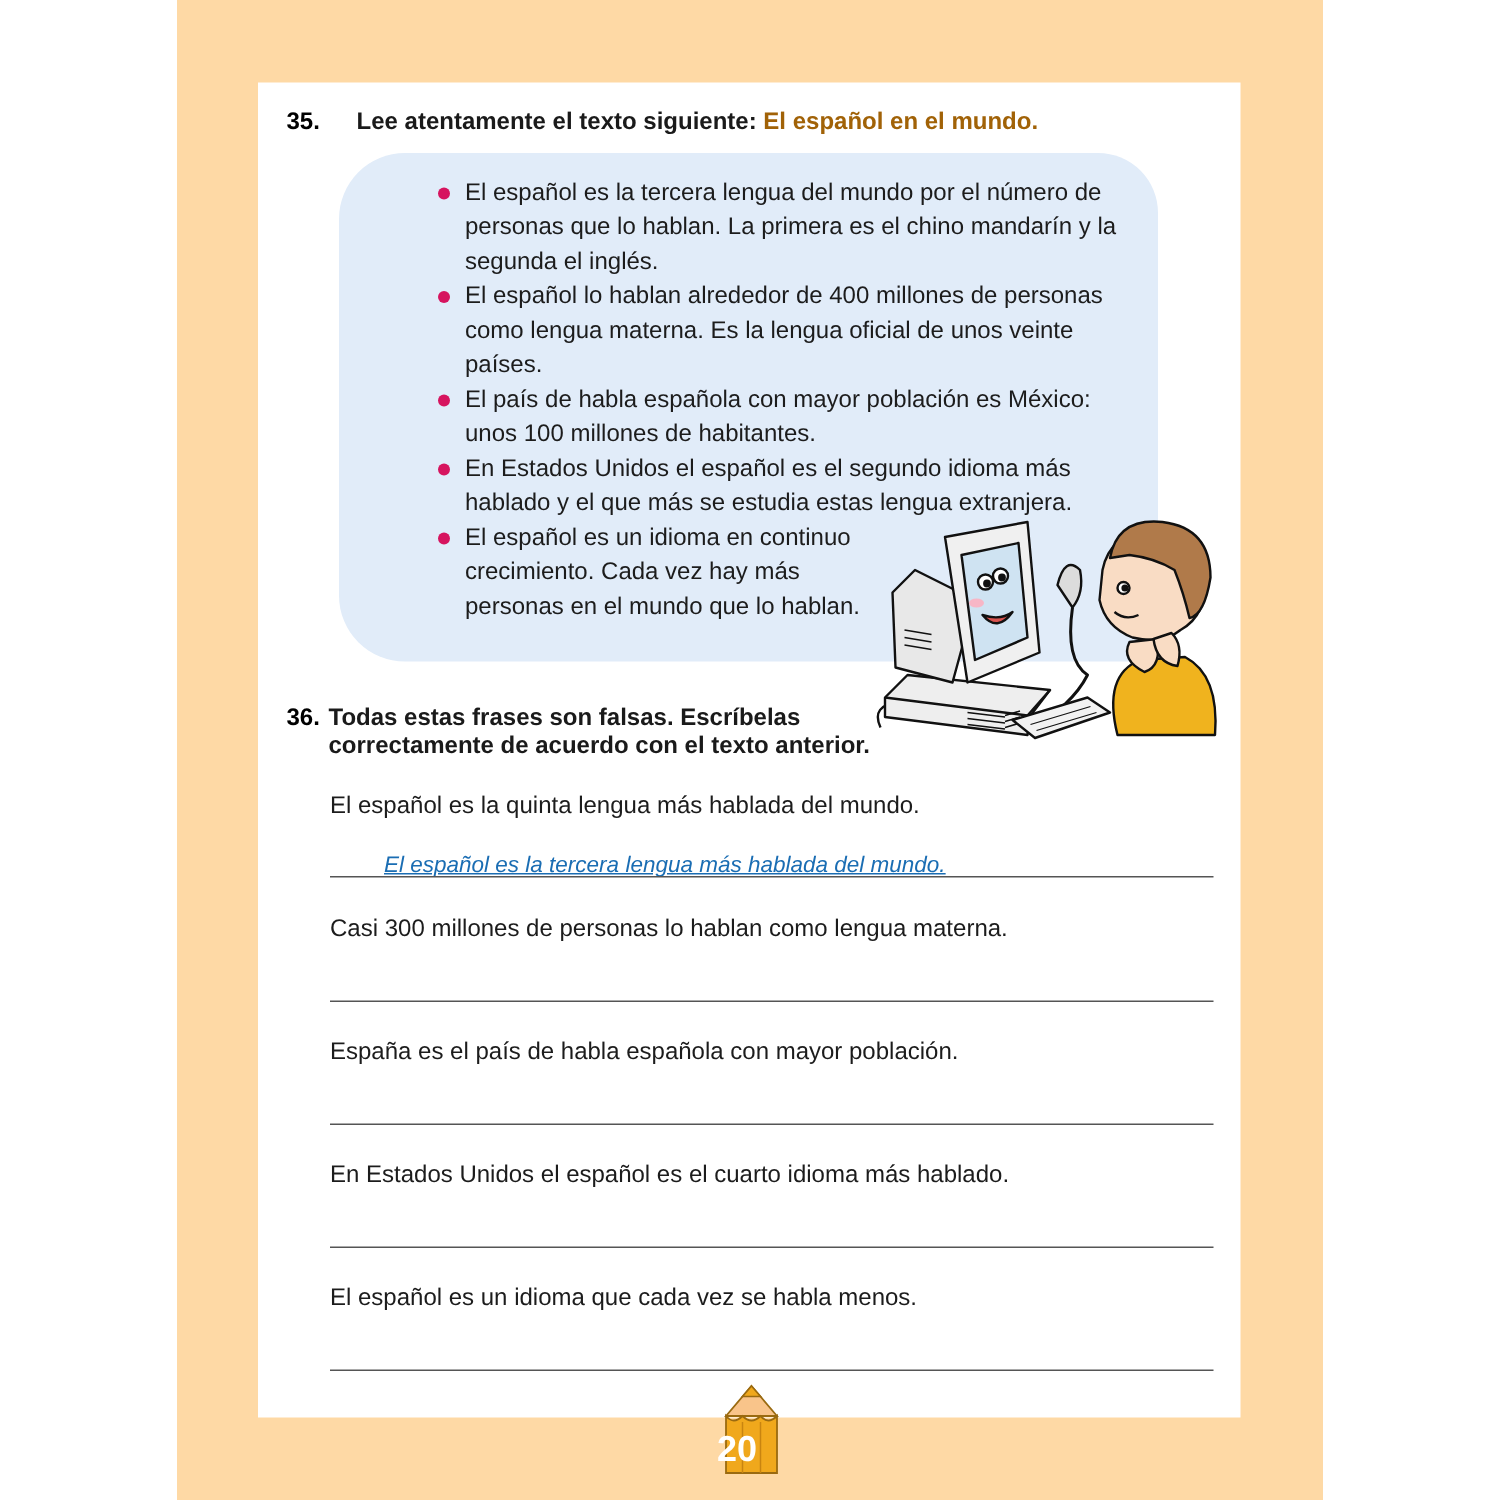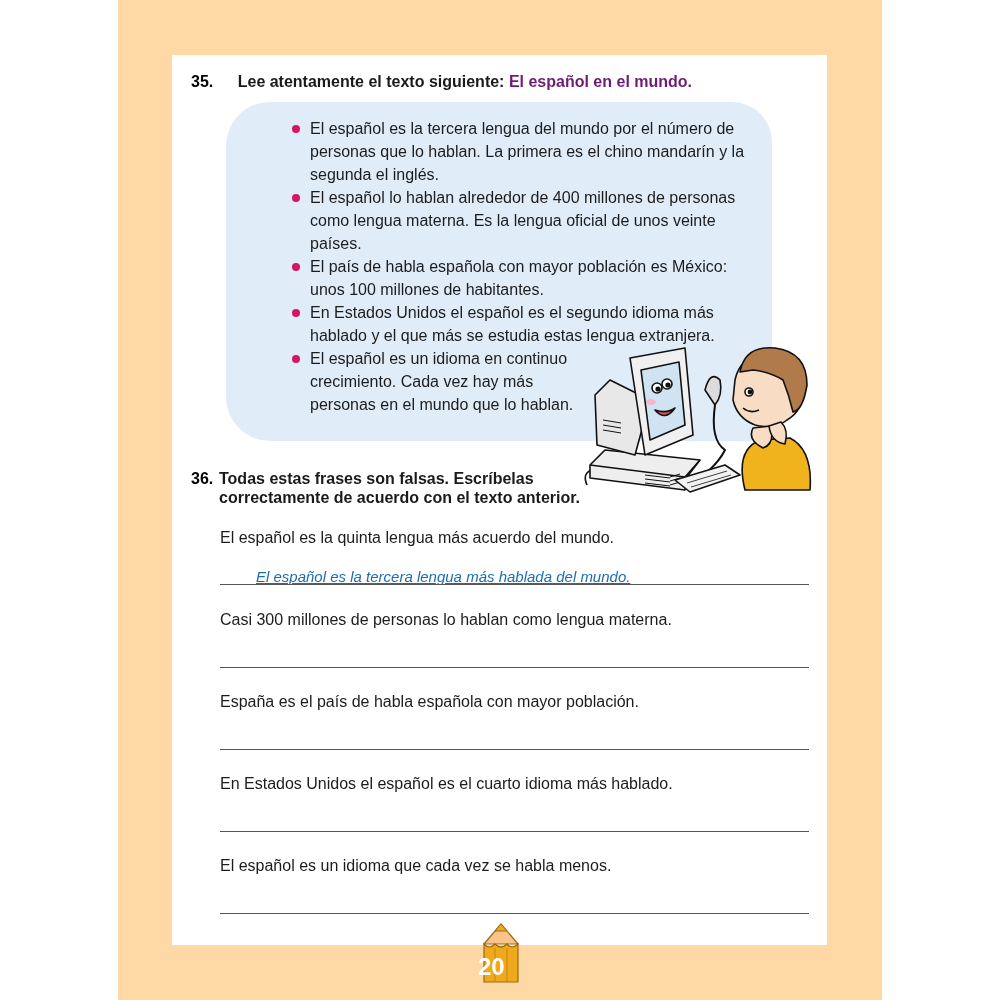--- a/index.html
+++ b/index.html
@@ -15,21 +15,21 @@
   }
   .page {
     position: absolute; left: 172px; top: 55px; width: 655px; height: 890px;
     background: #ffffff;
   }
   .q-head {
     position: absolute; font-weight: bold; font-size: 16px; line-height: 19px;
     color: #1a1a1a;
   }
   .q-num { color: #000000; margin-right: 20px; }
-  .q-title-blue { color: #701a75; }
+  .q-title-blue { color: #a16207; }
   #q35 { left: 191px; top: 72px; }
   #q36 { left: 191px; top: 469px; width: 420px; }
   #q36 .q-num { position: absolute; left: 0; top: 0; }
   #q36 .q36-text { display: block; margin-left: 28px; }
 
   .info-box {
     position: absolute; left: 226px; top: 102px; width: 546px; height: 339px;
     background: #e1ecf9;
     border-radius: 44px 40px 0 44px;
   }
@@ -118,21 +118,21 @@
     <path d="M194 86 Q196 102 210 104 Q214 90 206 82 Z" fill="#f9dcc4"></path>
   </g>
 </svg>
 
 <div class="q-head" id="q36">
   <span class="q-num">36.</span>
   <span class="q36-text">Todas estas frases son falsas. Escríbelas correctamente de acuerdo con el texto anterior.</span>
 </div>
 
 <div class="exercise" style="top:528px;">
-  <div class="prompt" style="top:0;">El español es la quinta lengua más acuerdo del mundo.</div>
+  <div class="prompt" style="top:0;">El español es la quinta lengua más hablada del mundo.</div>
   <div class="answer-text" style="top:40px;">El español es la tercera lengua más hablada del mundo.</div>
   <div class="answer-line" style="top:56px;"></div>
 </div>
 
 <div class="exercise" style="top:610px;">
   <div class="prompt" style="top:0;">Casi 300 millones de personas lo hablan como lengua materna.</div>
   <div class="answer-line" style="top:57px;"></div>
 </div>
 
 <div class="exercise" style="top:692px;">

